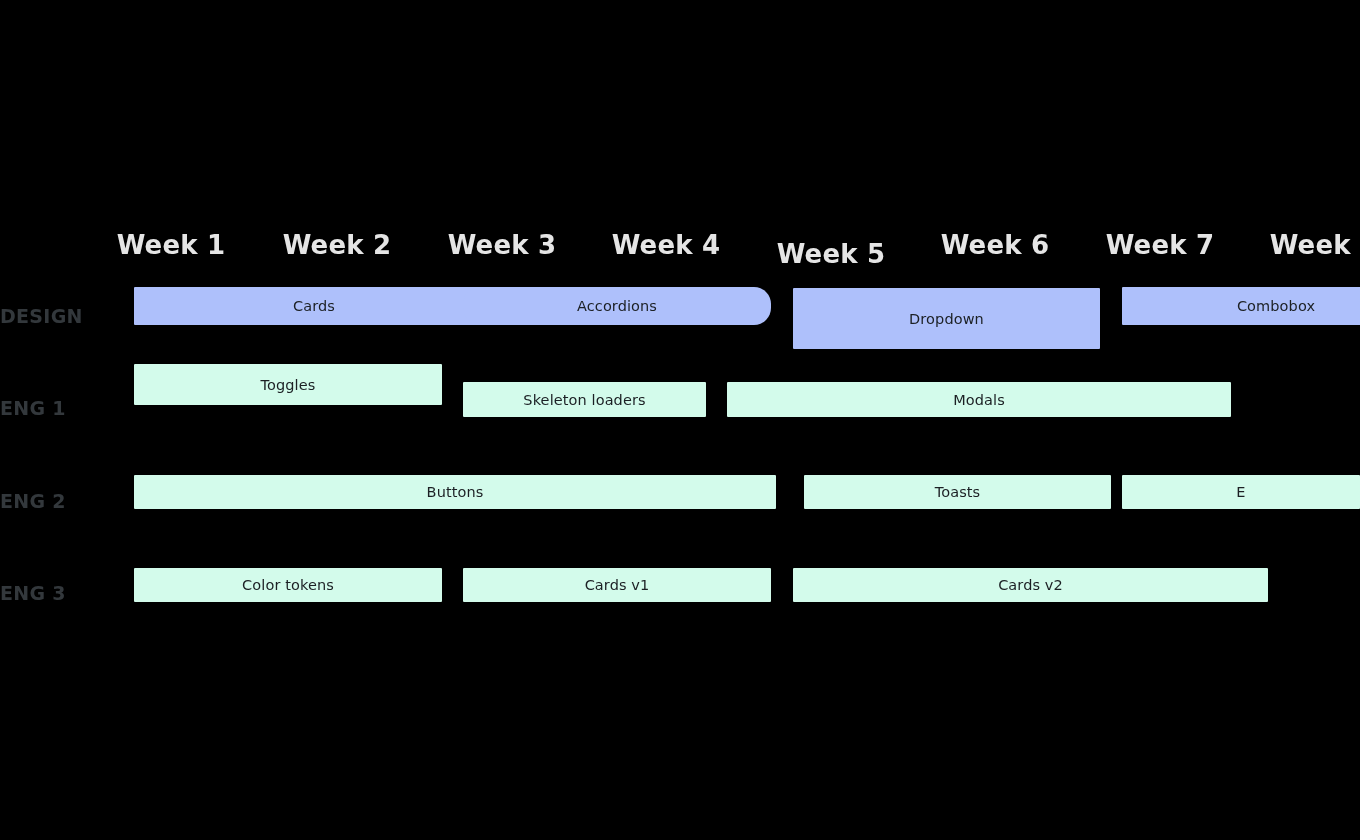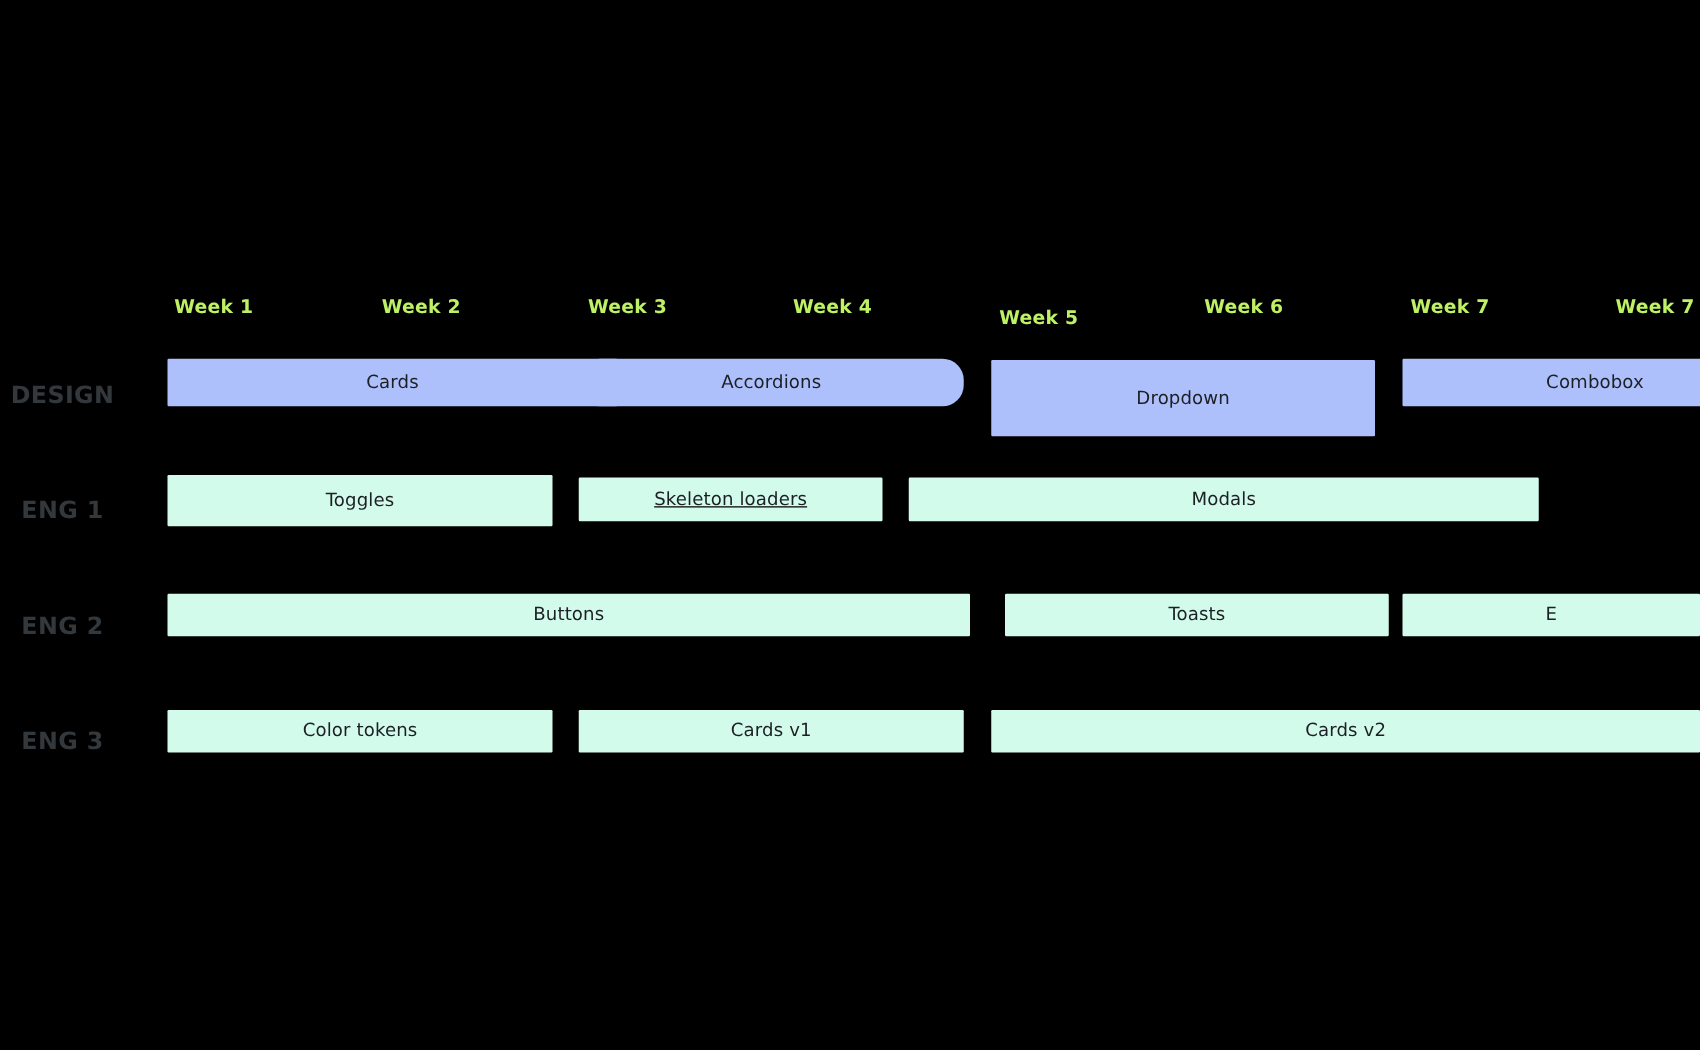--- a/index.html
+++ b/index.html
@@ -32,32 +32,32 @@
     left: 0;
     top: 0;
     width: 1360px;
     height: 840px;
     pointer-events: none;
   }
   .week-label {
     position: absolute;
     transform: translate(-50%, -50%);
     white-space: nowrap;
-    font-size: 15px;
+    font-size: 26px;
     font-weight: 600;
     letter-spacing: 0.2px;
-    color: #bef264;
+    color: #e5e5e5;
     user-select: none;
   }
 
   
   .lane-label {
     position: absolute;
     transform: translateY(-50%);
-    text-align: center;
+    text-align: left;
     white-space: nowrap;
     font-size: 19px;
     font-weight: 700;
     letter-spacing: 0.3px;
     color: #33383c;
     user-select: none;
   }
 
   
   .task-bar {
@@ -108,24 +108,24 @@
       <div class="task-bar design" style="left: 463px; top: 287px; width: 308px; height: 38px; border-radius: 17px;">
         <span class="task-label">Accordions</span>
       </div>
       <div class="task-bar design" style="left: 793px; top: 288px; width: 307px; height: 61px;">
         <span class="task-label">Dropdown</span>
       </div>
       <div class="task-bar design" style="left: 1122px; top: 287px; width: 308px; height: 38px;">
         <span class="task-label">Combobox</span>
       </div>
       <div class="lane-label" style="left: 0px; width: 100px; top: 408px;">ENG 1</div>
-      <div class="task-bar eng" style="left: 134px; top: 380px; width: 308px; height: 41px;">
+      <div class="task-bar eng" style="left: 134px; top: 364px; width: 308px; height: 41px;">
         <span class="task-label">Toggles</span>
       </div>
-      <div class="task-bar eng" style="left: 463px; top: 382px; width: 243px; height: 35px; text-decoration: underline;">
+      <div class="task-bar eng" style="left: 463px; top: 382px; width: 243px; height: 35px;">
         <span class="task-label">Skeleton loaders</span>
       </div>
       <div class="task-bar eng" style="left: 727px; top: 382px; width: 504px; height: 35px;">
         <span class="task-label">Modals</span>
       </div>
       <div class="lane-label" style="left: 0px; width: 100px; top: 501px;">ENG 2</div>
       <div class="task-bar eng" style="left: 134px; top: 475px; width: 642px; height: 34px;">
         <span class="task-label">Buttons</span>
       </div>
       <div class="task-bar eng" style="left: 793px; top: 475px; width: 307px; height: 34px; margin-left: 11px;">
@@ -134,18 +134,18 @@
       <div class="task-bar eng" style="left: 1122px; top: 475px; width: 238px; height: 34px;">
         <span class="task-label">E</span>
       </div>
       <div class="lane-label" style="left: 0px; width: 100px; top: 593px;">ENG 3</div>
       <div class="task-bar eng" style="left: 134px; top: 568px; width: 308px; height: 34px;">
         <span class="task-label">Color tokens</span>
       </div>
       <div class="task-bar eng" style="left: 463px; top: 568px; width: 308px; height: 34px;">
         <span class="task-label">Cards v1</span>
       </div>
-      <div class="task-bar eng" style="left: 793px; top: 568px; width: 567px; height: 34px;">
+      <div class="task-bar eng" style="left: 793px; top: 568px; width: 475px; height: 34px;">
         <span class="task-label">Cards v2</span>
       </div>
     </div>
 
 </div>
 
 </body></html>

